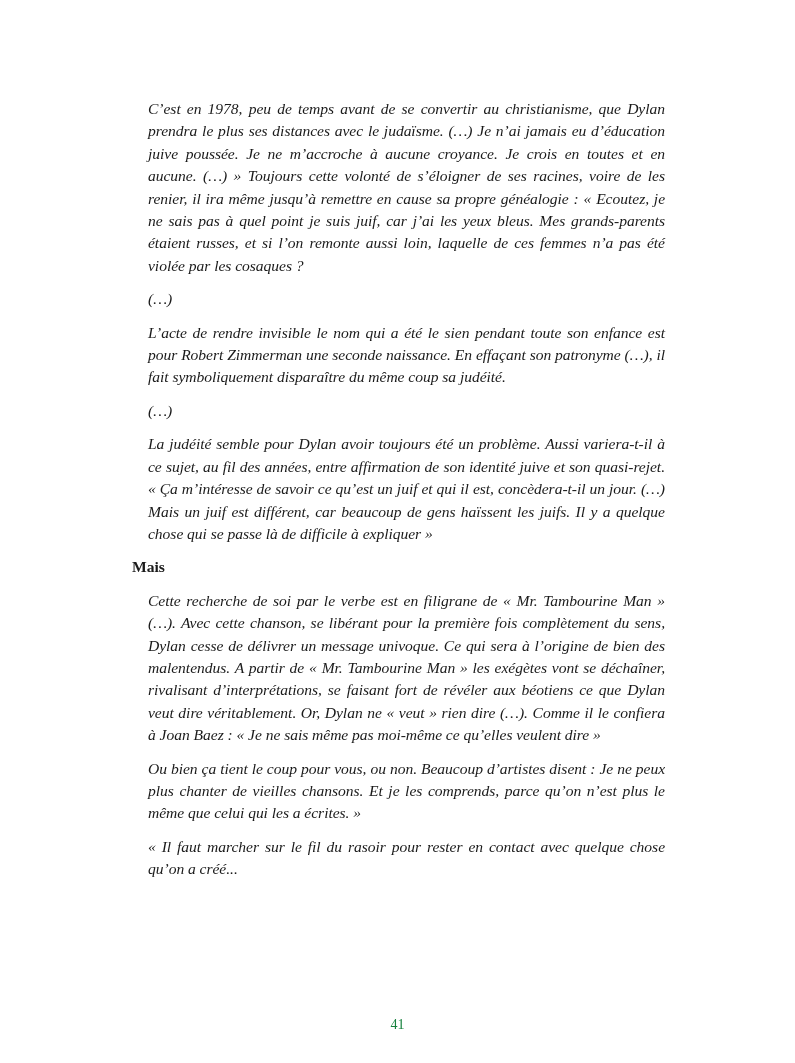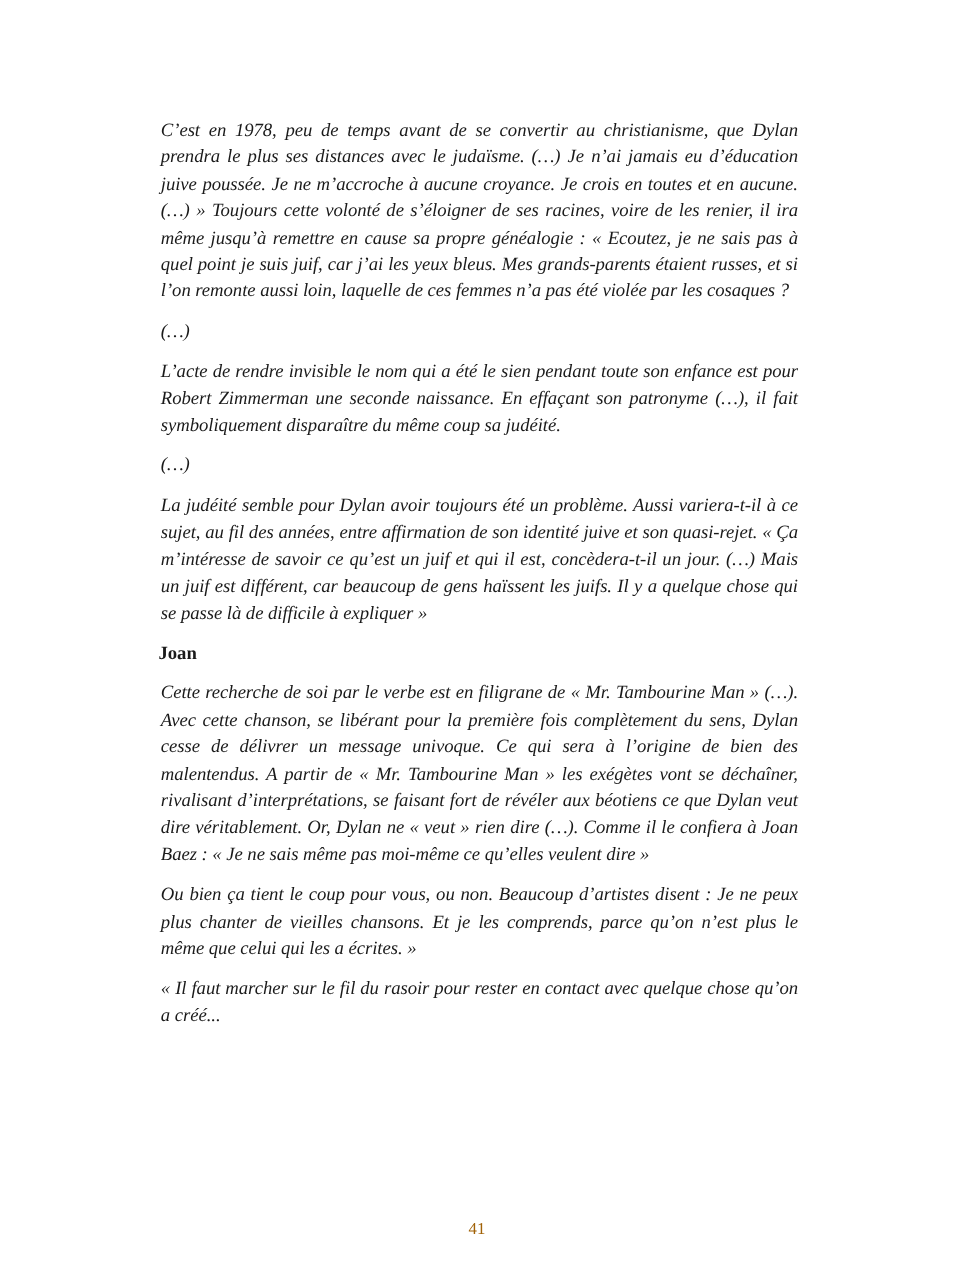--- a/index.html
+++ b/index.html
@@ -19,48 +19,48 @@
       top: 98px;
       width: 533px;
       color: #1a1a1a;
       font-family: "Liberation Serif", "DejaVu Serif", serif;
     }
     .para {
       font-style: italic;
       font-size: 15.6px;
       line-height: 22.4px;
       text-align: justify;
-      margin: 0 0 11px 2px;
+      margin: 0 0 11px 16px;
       letter-spacing: -0.05px;
     }
     .heading {
       font-weight: bold;
       font-size: 15.6px;
       line-height: 22.4px;
       margin: 0 0 11px 0;
     }
     .page-number {
       position: absolute;
       top: 1017px;
       left: 0;
       width: 795px;
       text-align: center;
       font-family: "Liberation Serif", "DejaVu Serif", serif;
       font-size: 14px;
-      color: #a16207;
+      color: #15803d;
     }
   </style>
 </head>
 <body>
 
 <div class="page">
   <p class="para">C’est en 1978, peu de temps avant de se convertir au christianisme, que Dylan prendra le plus ses distances avec le judaïsme. (…) Je n’ai jamais eu d’éducation juive poussée. Je ne m’accroche à aucune croyance. Je crois en toutes et en aucune. (…) » Toujours cette volonté de s’éloigner de ses racines, voire de les renier, il ira même jusqu’à remettre en cause sa propre généalogie : « Ecoutez, je ne sais pas à quel point je suis juif, car j’ai les yeux bleus. Mes grands-parents étaient russes, et si l’on remonte aussi loin, laquelle de ces femmes n’a pas été violée par les cosaques ?</p>
   <p class="para">(…)</p>
   <p class="para">L’acte de rendre invisible le nom qui a été le sien pendant toute son enfance est pour Robert Zimmerman une seconde naissance. En effaçant son patronyme (…), il fait symboliquement disparaître du même coup sa judéité.</p>
   <p class="para">(…)</p>
   <p class="para">La judéité semble pour Dylan avoir toujours été un problème. Aussi variera-t-il à ce sujet, au fil des années, entre affirmation de son identité juive et son quasi-rejet. « Ça m’intéresse de savoir ce qu’est un juif et qui il est, concèdera-t-il un jour. (…) Mais un juif est différent, car beaucoup de gens haïssent les juifs. Il y a quelque chose qui se passe là de difficile à expliquer »</p>
-  <h3 class="heading">Joan</h3>
+  <h3 class="heading">Mais</h3>
   <p class="para">Cette recherche de soi par le verbe est en filigrane de « Mr. Tambourine Man » (…). Avec cette chanson, se libérant pour la première fois complètement du sens, Dylan cesse de délivrer un message univoque. Ce qui sera à l’origine de bien des malentendus. A partir de « Mr. Tambourine Man » les exégètes vont se déchaîner, rivalisant d’interprétations, se faisant fort de révéler aux béotiens ce que Dylan veut dire véritablement. Or, Dylan ne « veut » rien dire (…). Comme il le confiera à Joan Baez : « Je ne sais même pas moi-même ce qu’elles veulent dire »</p>
   <p class="para">Ou bien ça tient le coup pour vous, ou non. Beaucoup d’artistes disent : Je ne peux plus chanter de vieilles chansons. Et je les comprends, parce qu’on n’est plus le même que celui qui les a écrites. »</p>
   <p class="para">« Il faut marcher sur le fil du rasoir pour rester en contact avec quelque chose qu’on a créé...</p>
 </div>
 
 <div class="page-number">41</div>
 
 </body></html>

